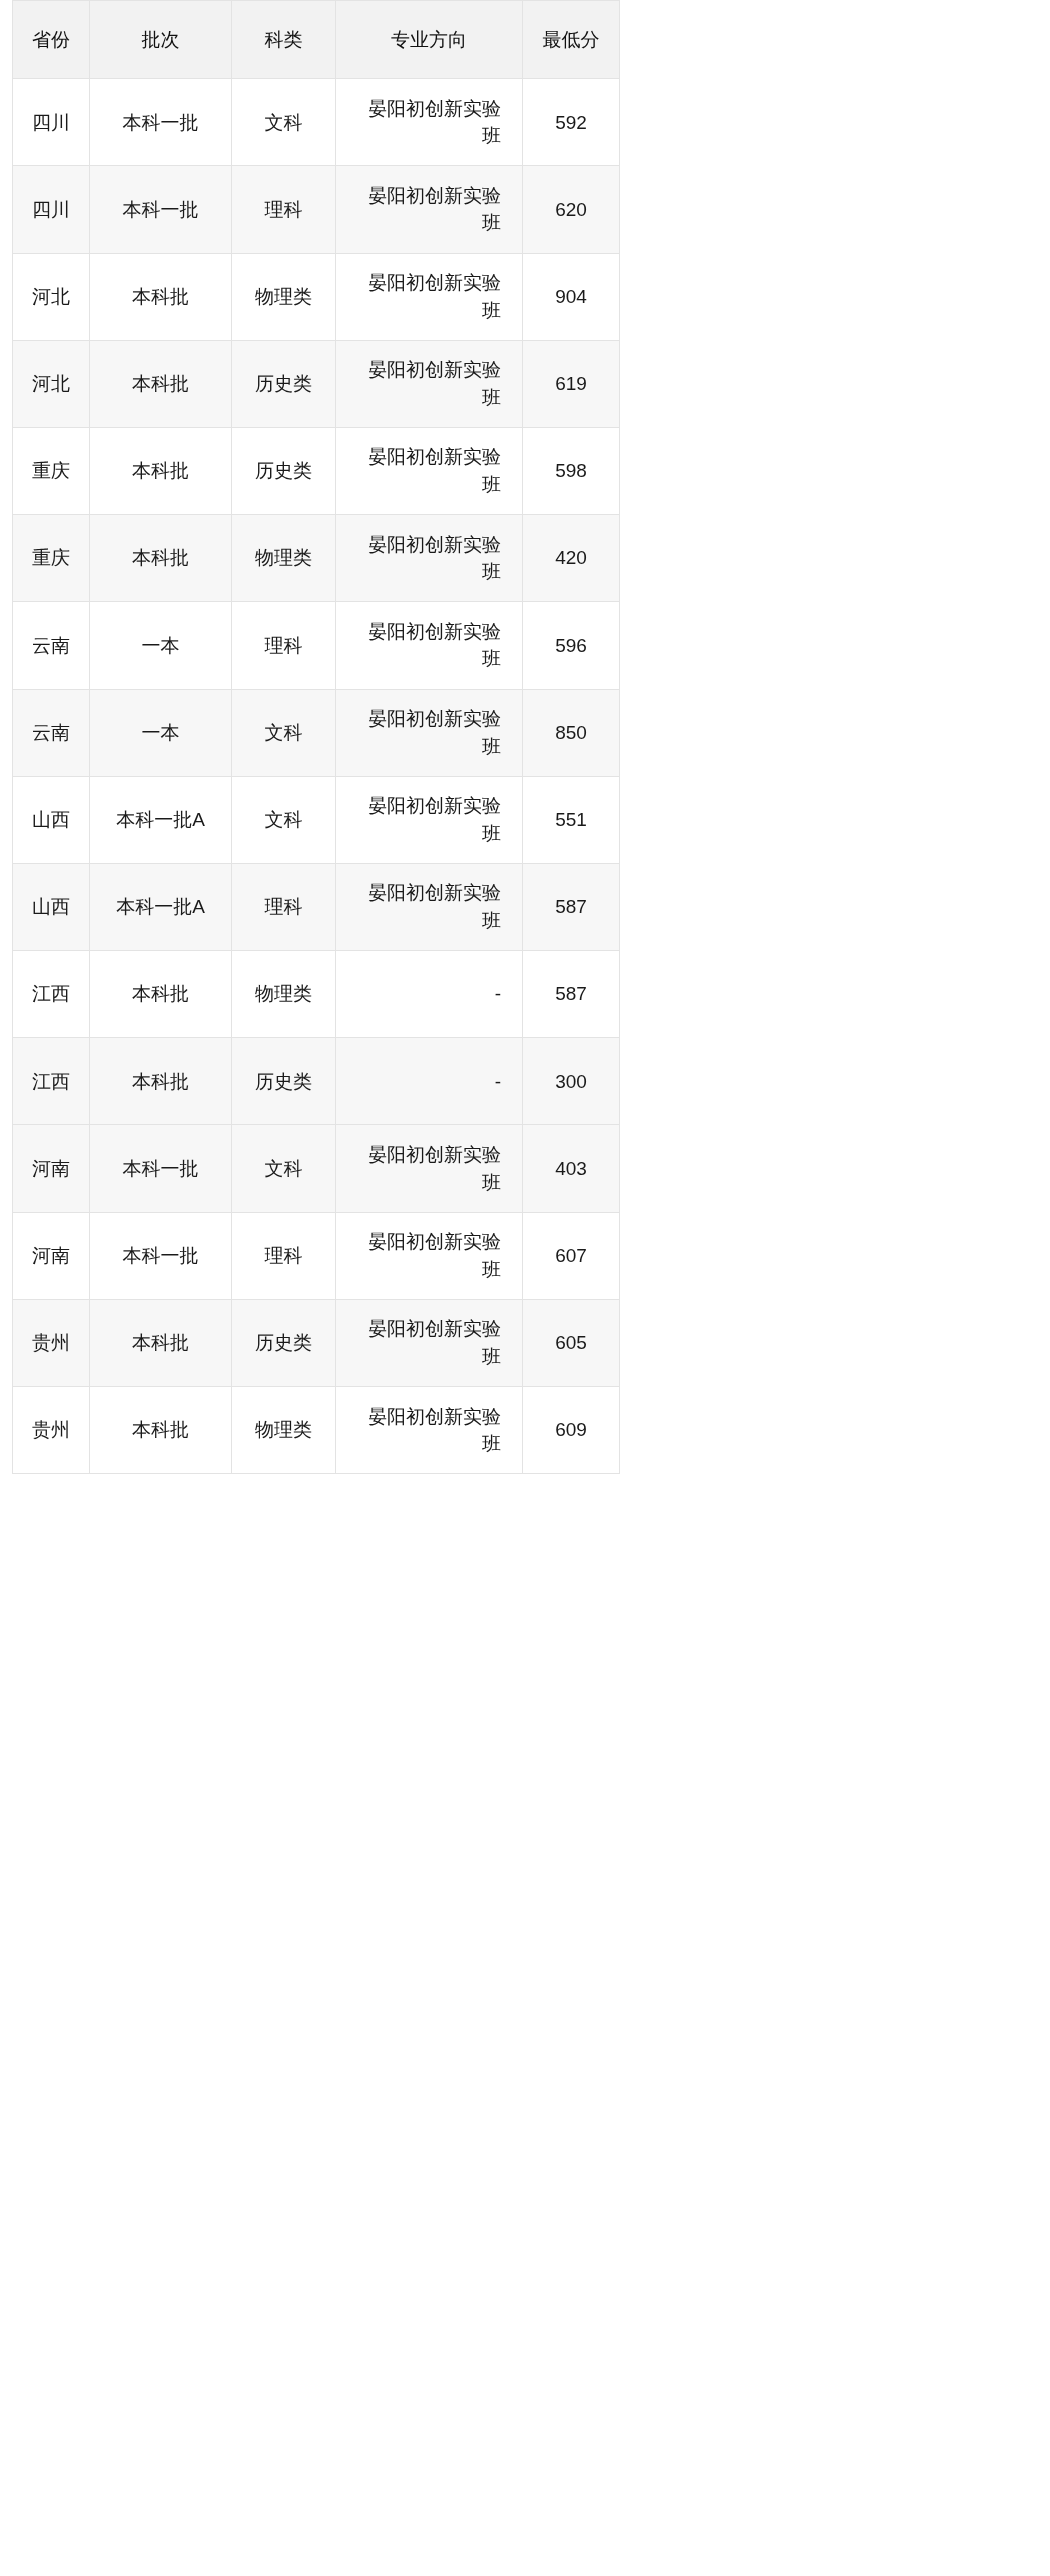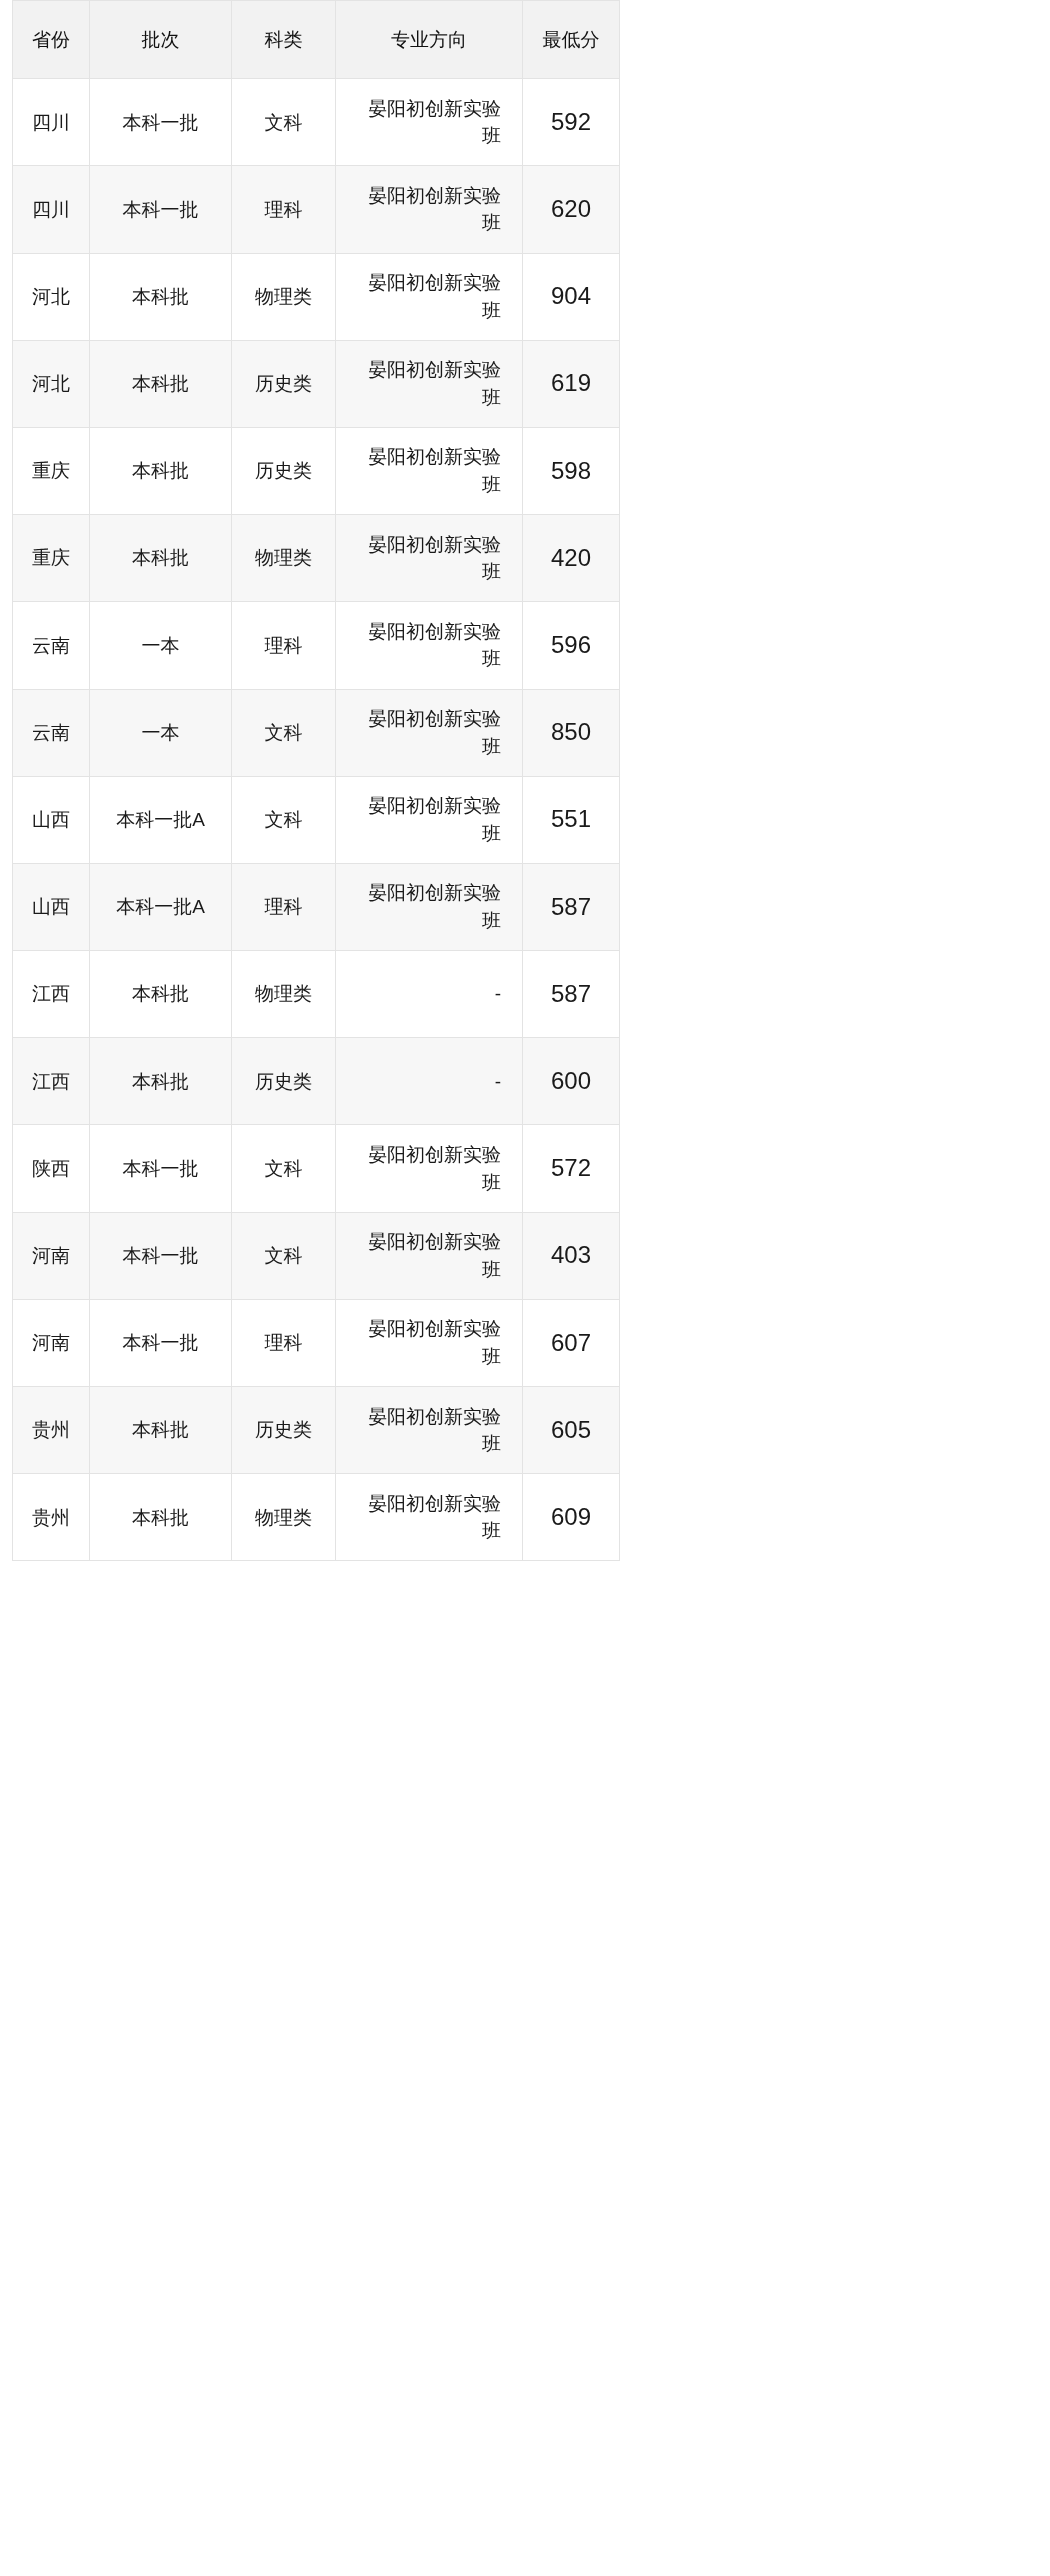--- a/index.html
+++ b/index.html
@@ -53,21 +53,21 @@
   }
   table.score-table tbody td {
     height: 71px;
   }
   table.score-table tbody td.major {
     padding-left: 21px;
     padding-right: 21px;
     text-align: right;
   }
   table.score-table tbody td.score {
-    font-size: 24px;
+    font-size: 19px;
   }
 </style>
 </head>
 <body>
 
 <div class="table-wrap">
   <table class="score-table">
     <colgroup>
       <col class="c0">
         <col class="c1">
@@ -160,28 +160,21 @@
           <td>本科批</td>
           <td>物理类</td>
           <td class="major">-</td>
           <td class="score">587</td>
         </tr>
         <tr class="even">
           <td>江西</td>
           <td>本科批</td>
           <td>历史类</td>
           <td class="major">-</td>
-          <td class="score">600</td>
-        </tr>
-        <tr class="odd">
-          <td>陕西</td>
-          <td>本科一批</td>
-          <td>文科</td>
-          <td class="major">晏阳初创新实验班</td>
-          <td class="score">572</td>
+          <td class="score">300</td>
         </tr>
         <tr class="even">
           <td>河南</td>
           <td>本科一批</td>
           <td>文科</td>
           <td class="major">晏阳初创新实验班</td>
           <td class="score">403</td>
         </tr>
         <tr class="odd">
           <td>河南</td>

